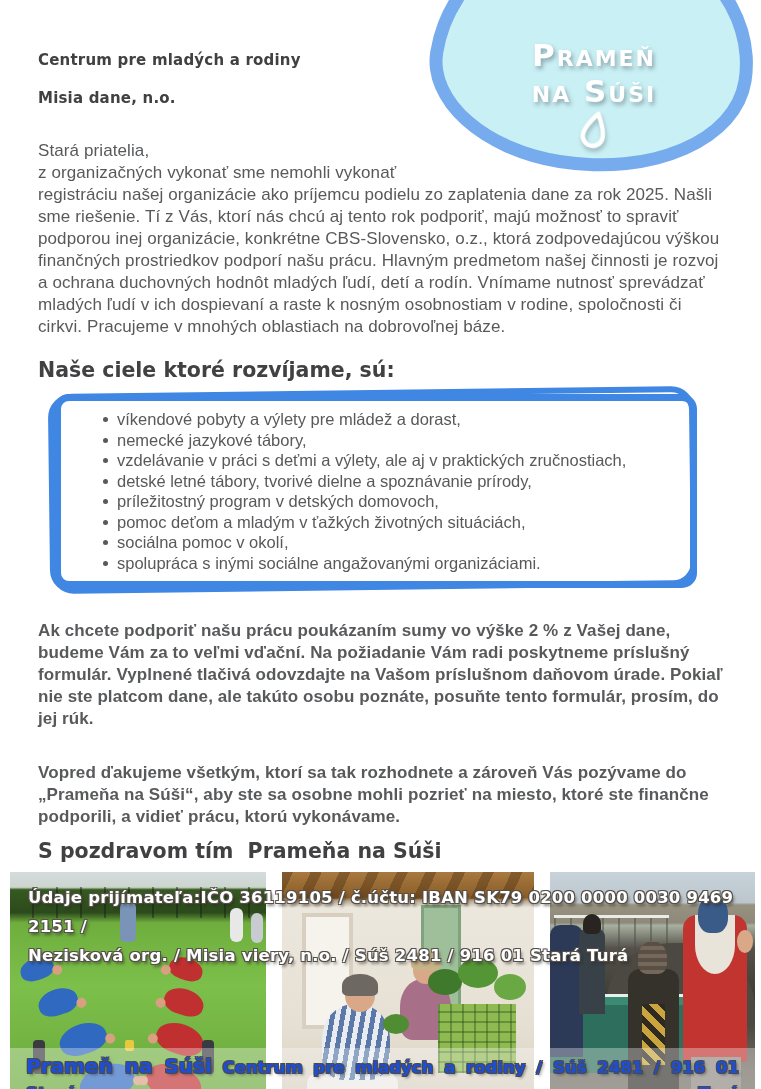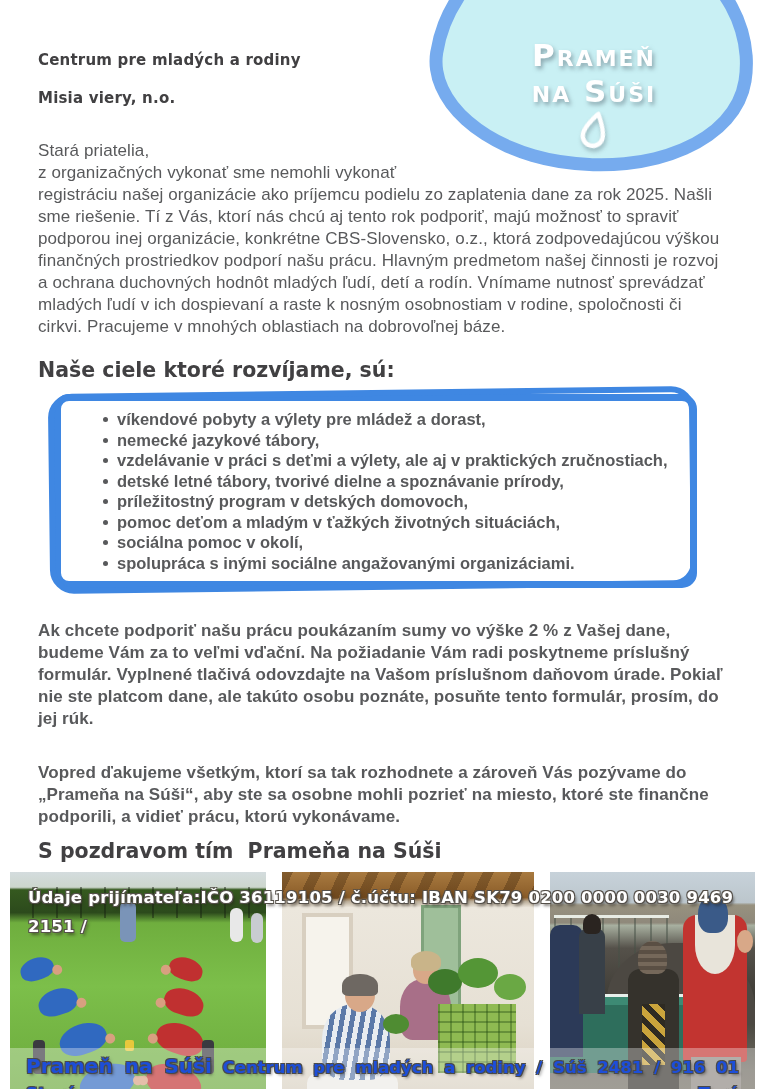--- a/index.html
+++ b/index.html
@@ -44,21 +44,21 @@
     position:relative; margin:12px 26px 0 16px;
     border:7px solid var(--box-border); border-radius:15px;
     padding:8px 10px 8px 42px; box-sizing:border-box;
   }
   .goals-box::before{
     content:""; position:absolute; inset:-11px -6px -9px -12px;
     border:6px solid var(--box-border); border-radius:24px;
     transform:rotate(-.7deg); pointer-events:none;
   }
   .goals-box ul{ margin:0; padding:0; list-style:none; }
-  .goals-box li{ position:relative; font-size:16.5px; line-height:20.5px; color:var(--body-text); padding-left:14px;font-weight:bold;}
+  .goals-box li{ position:relative; font-size:16.5px; line-height:20.5px; color:var(--body-text); padding-left:14px;}
   .goals-box li .dot{ position:absolute; left:0; top:8px; width:5px; height:5px; border-radius:50%; background:var(--body-text);}
   .para{ margin-top:32px;font-weight:bold; }
   .signoff{ margin-top:11px; font-family:"DejaVu Sans", sans-serif; font-weight:700; font-size:20.5px; color:var(--heading-text); white-space:pre-wrap;}
   
   .photo-strip{
     position:relative; margin:9px 6px 0 10px; height:254px;
     display:flex; gap:16px; background:#fff;
   }
   .photo{ position:relative; overflow:hidden; height:100%; }
   .photo1{ flex:0 0 256px;
@@ -147,21 +147,21 @@
       <div class="logo-line">Prameň</div>
       <div class="logo-line">na Súši</div>
       <svg class="logo-drop-icon" width="30" height="40" viewBox="0 0 24 32">
         <path d="M12 2 C12 2 4 13 4 20 a8 8 0 0 0 16 0 C20 13 12 2 12 2 Z" fill="none" stroke="#ffffff" stroke-width="3.6" stroke-linejoin="round"></path>
       </svg>
     </div>
   </div>
 
   <div class="content">
     <div class="org-title">Centrum pre mladých a rodiny</div>
-    <div class="org-title">Misia viery, n.o.</div>
+    <div class="org-title">Misia dane, n.o.</div>
 
     <div class="salutation-block body-txt">
       <div>Stará priatelia,</div>
       <div>z organizačných vykonať sme nemohli vykonať</div>
     </div>
     <div class="body-txt">registráciu našej organizácie ako príjemcu podielu zo zaplatenia dane za rok 2025. Našli sme riešenie. Tí z Vás, ktorí nás chcú aj tento rok podporiť, majú možnosť to spraviť podporou inej organizácie, konkrétne CBS-Slovensko, o.z., ktorá zodpovedajúcou výškou finančných prostriedkov podporí našu prácu. Hlavným predmetom našej činnosti je rozvoj a ochrana duchovných hodnôt mladých ľudí, detí a rodín. Vnímame nutnosť sprevádzať mladých ľudí v ich dospievaní a raste k nosným osobnostiam v rodine, spoločnosti či cirkvi. Pracujeme v mnohých oblastiach na dobrovoľnej báze.</div>
 
     <div class="goals-heading">Naše ciele ktoré rozvíjame, sú:</div>
 
     <div class="goals-box">
@@ -243,20 +243,21 @@
       <div class="art beanie"></div>
       <div class="art scarf"></div>
       <div class="art fig-red"></div>
       <div class="art hood"></div>
       <div class="art pants-gray"></div>
       <div class="art face-right"></div>
     </div>
 
     <div class="recipient-overlay">
       <div>Údaje prijímateľa:IČO 36119105 / č.účtu: IBAN SK79 0200 0000 0030 9469 2151 /</div>
+      <div>Nezisková org. / Misia viery, n.o. / Súš 2481 / 916 01 Stará Turá</div>
     </div>
 
     <div class="footer-band">
       <div class="jline fl1">
         <span class="brand">Prameň na Súši</span>
         <span>Centrum pre mladých a rodiny / Súš 2481 / 916 01 Stará Turá</span>
       </div>
       <div class="jline fl2">tel.: 032 776 30 43 / mobil: 0908 701 499 / 0907 445 294 / pramen.tim@jsg-mail.com /</div>
 
     </div>

